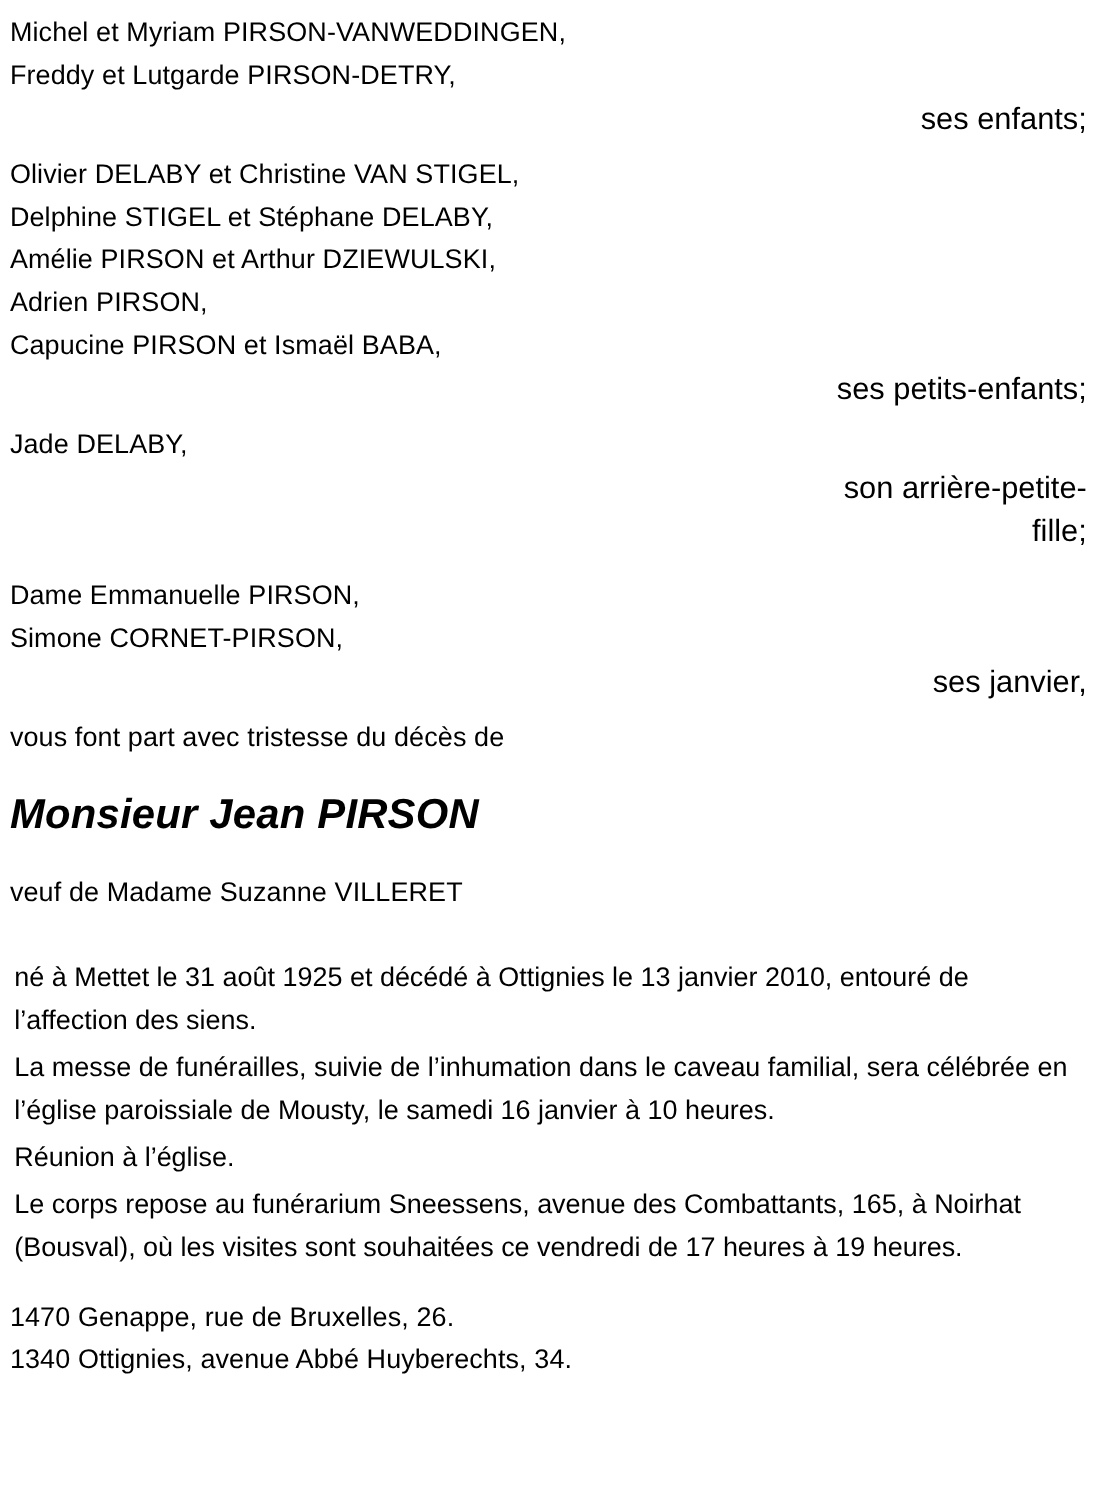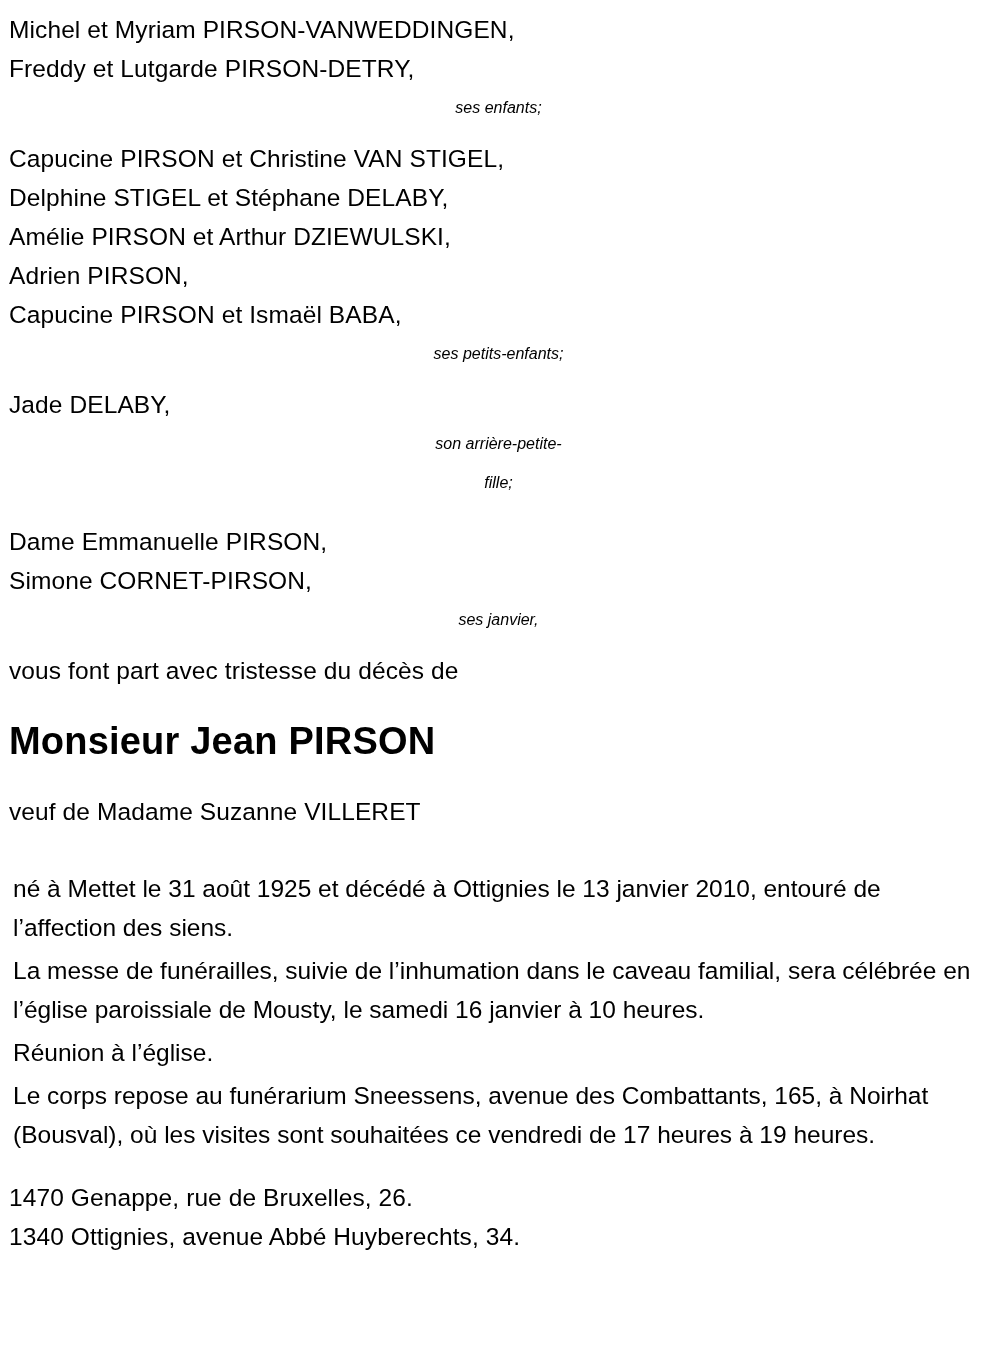--- a/index.html
+++ b/index.html
@@ -36,42 +36,42 @@
   
   .group {
     position: relative;
   }
   .names .line {
     text-align: left;
   }
 
   .role {
     display: block;
-    text-align: center;
-    font-style: italic;
-    font-size: 16px;
+    text-align: right;
+    font-size: 28px;
     line-height: 39px;
     white-space: pre-wrap;
   }
   .role-wrap {
     width: 100%;
   }
 
   .gap-sm { height: 12px; }
   .gap-md { height: 20px; }
   .gap-lg { height: 28px; }
   .gap-xl { height: 34px; }
 
   .deceased-name {
     display: block;
     font-weight: bold;
     font-size: 38px;
     line-height: 46px;
     letter-spacing: 0.2px;
     margin: 0;
+    font-style: italic;
   }
 
   .para {
     display: block;
     margin: 4px;
     max-width: 982px;
     white-space: normal;
     hyphens: none;
   }
 
@@ -91,21 +91,21 @@
     </div>
     <div class="role-wrap">
       <span class="role">ses enfants;</span>
     </div>
   </div>
 
   <div class="gap-sm"></div>
 
   <div class="group">
     <div class="names">
-      <span class="line">Capucine PIRSON et Christine VAN STIGEL,</span>
+      <span class="line">Olivier DELABY et Christine VAN STIGEL,</span>
       <span class="line">Delphine STIGEL et Stéphane DELABY,</span>
       <span class="line">Amélie PIRSON et Arthur DZIEWULSKI,</span>
       <span class="line">Adrien PIRSON,</span>
       <span class="line">Capucine PIRSON et Ismaël BABA,</span>
     </div>
     <div class="role-wrap">
       <span class="role">ses petits-enfants;</span>
     </div>
   </div>
 

